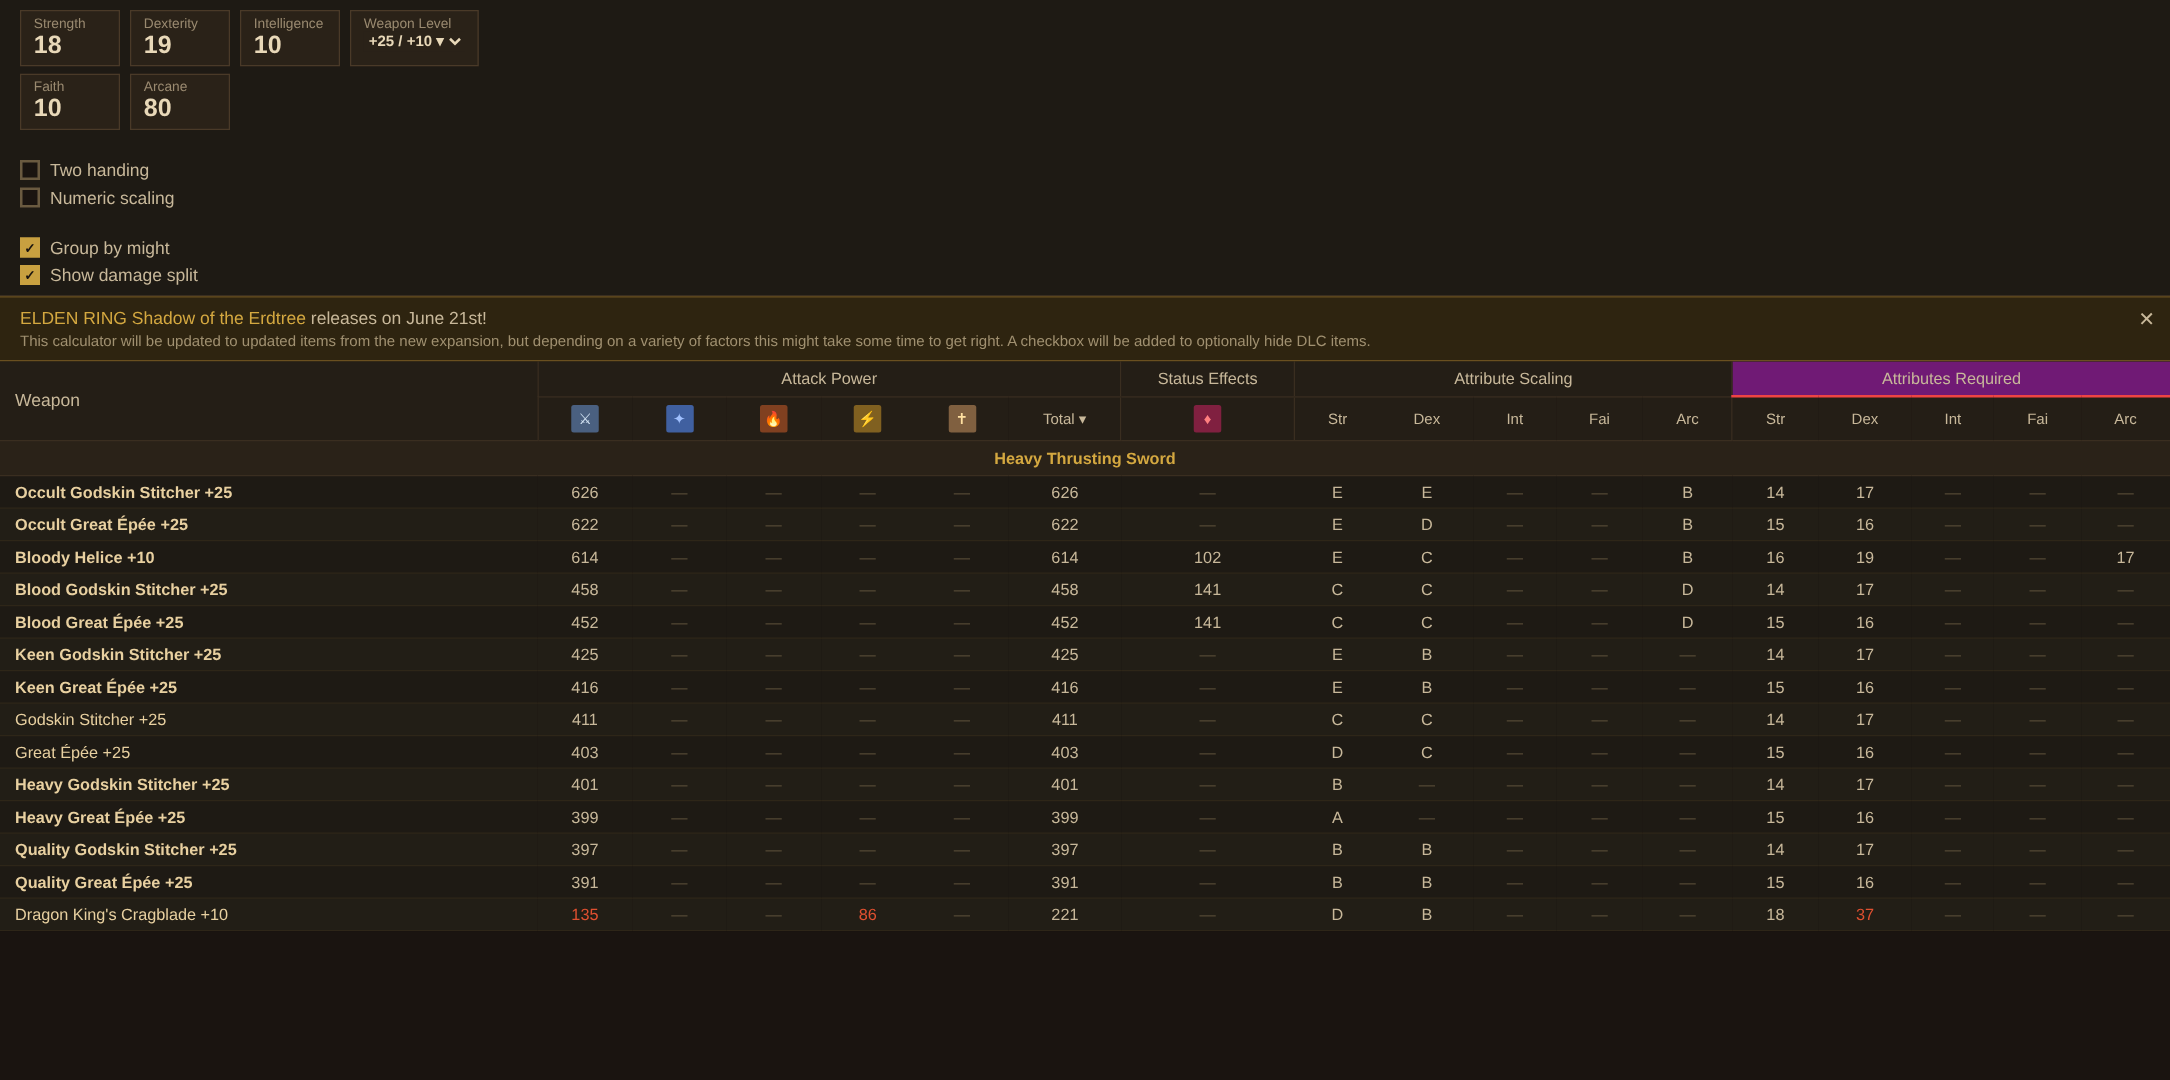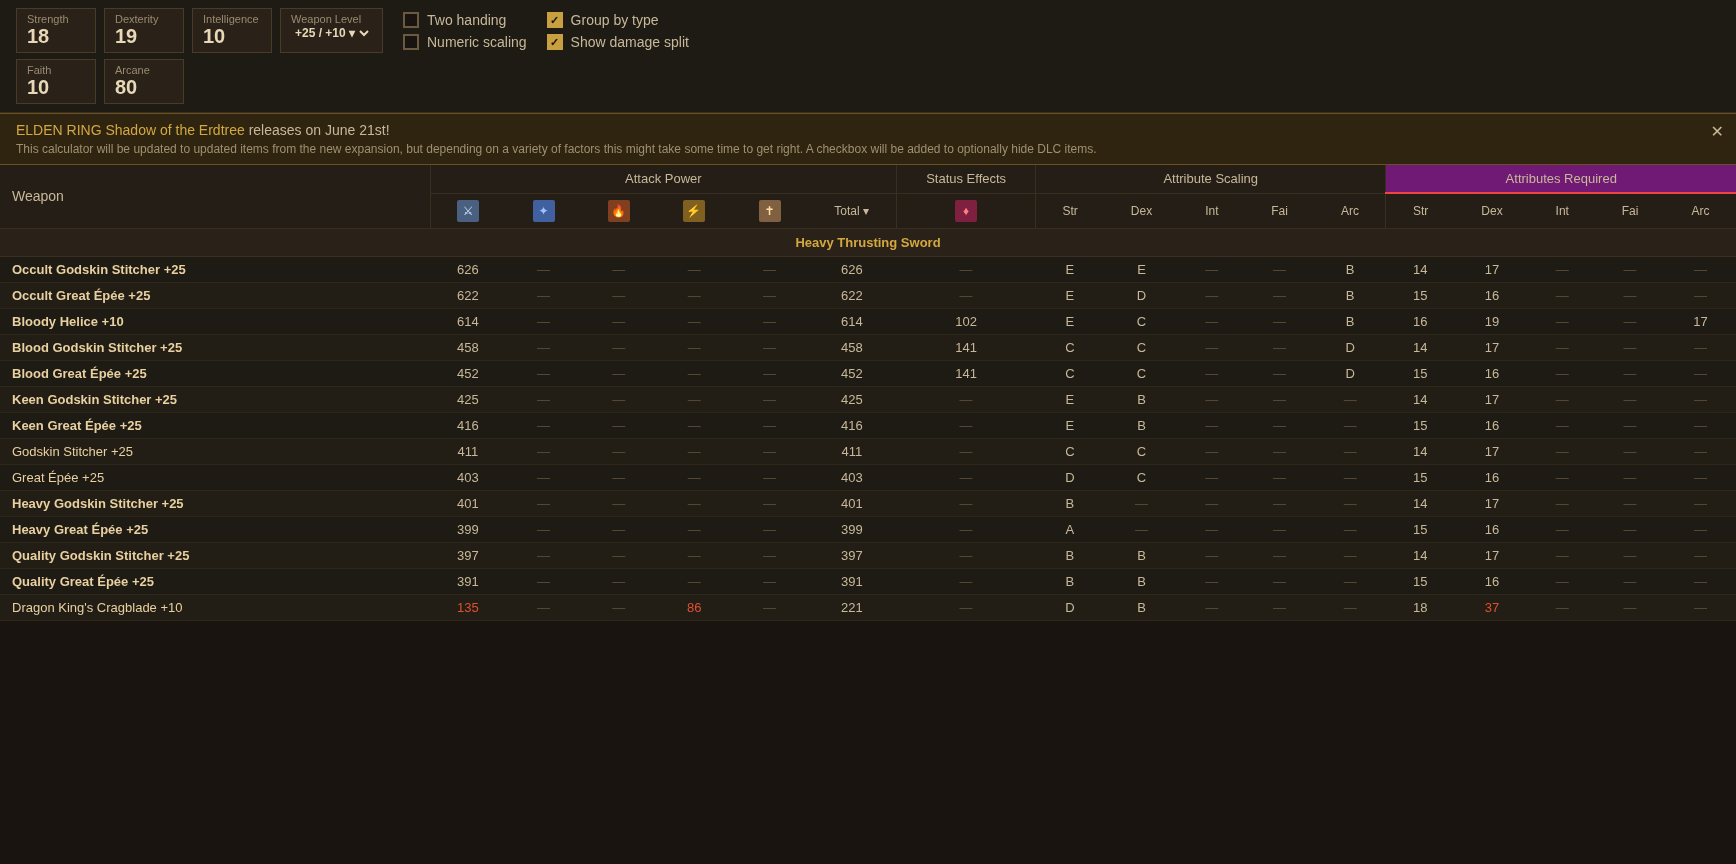--- a/index.html
+++ b/index.html
@@ -12,20 +12,21 @@
     }
 
     
     .top-bar {
       background-color: #1e1a14;
       padding: 8px 16px;
       display: flex;
       align-items: flex-start;
       gap: 20px;
       border-bottom: 1px solid #3a2e20;
+      flex-direction: column;
     }
 
     .stat-box {
       background-color: #2a2218;
       border: 1px solid #4a3a28;
       padding: 4px 10px 4px 10px;
       min-width: 80px;
     }
     .stat-label {
       font-size: 11px;
@@ -254,21 +255,21 @@
     </div>
     <div class="option-row">
       <div class="checkbox-custom"></div>
       <span class="option-label">Numeric scaling</span>
     </div>
   </div>
 
   <div class="options-group">
     <div class="option-row">
       <div class="checkbox-custom checked"></div>
-      <span class="option-label">Group by type</span>
+      <span class="option-label">Group by might</span>
     </div>
     <div class="option-row">
       <div class="checkbox-custom checked"></div>
       <span class="option-label">Show damage split</span>
     </div>
   </div>
 </div>
 
 <div class="announcement">
   <div class="announcement-title">

